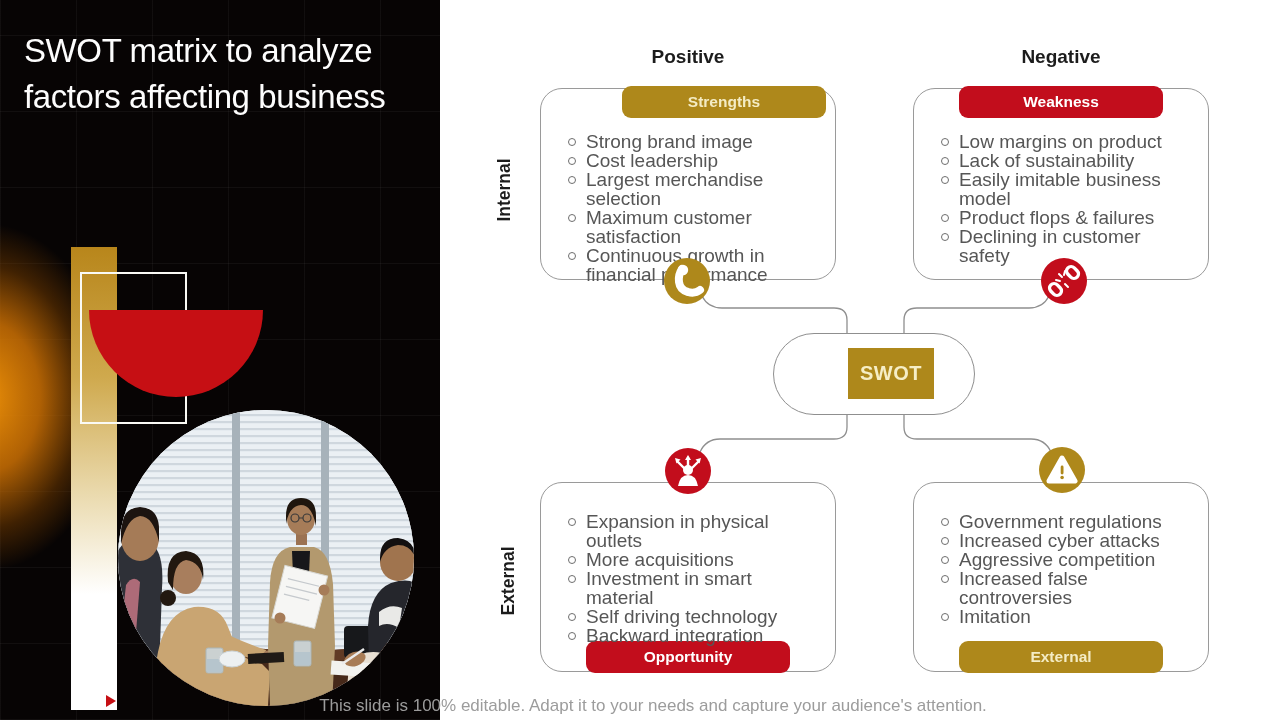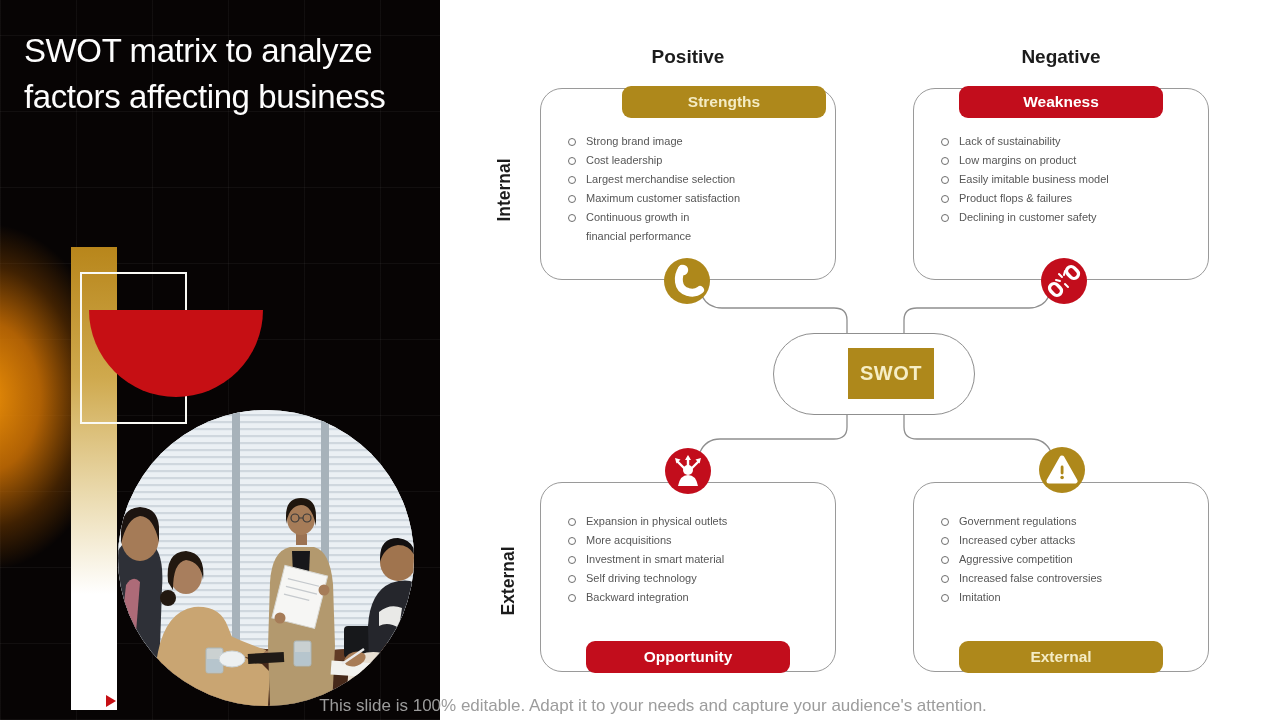--- a/index.html
+++ b/index.html
@@ -33,21 +33,21 @@
     font-size:19px;font-weight:700;color:#1c1c1c;}
   .row-label{position:absolute;width:160px;height:22px;text-align:center;
     font-size:17.5px;font-weight:700;color:#1c1c1c;transform:rotate(-90deg);}
   .qbox{position:absolute;width:296px;background:#fff;border:1.3px solid #9a9a9a;
     border-radius:22px;box-sizing:border-box;}
   .pill{position:absolute;left:50%;transform:translateX(-50%);width:204px;height:32px;
     border-radius:9px;text-align:center;line-height:32px;font-size:15.5px;font-weight:700;}
   .pill.gold{background:#ae881b;color:#f4ecc4;}
   .pill.red{background:#c20d1c;color:#ffffff;}
   .qbox ul{list-style:none;margin:0;padding:0;position:absolute;left:27px;right:14px;}
-  .qbox li{display:flex;margin:0 0 0 0;color:#565656;font-size:11px;line-height:19px;}
+  .qbox li{display:flex;margin:0 0 0 0;color:#565656;font-size:19px;line-height:19px;}
   .dot{flex:0 0 auto;width:6px;height:6px;border:1.4px solid #6e6e6e;border-radius:50%;
        margin:6px 10px 0 0;}
   .it{white-space:pre-line;}
   .icon-circle{position:absolute;width:46px;height:46px;border-radius:50%;z-index:6;}
   .icon-circle.gold{background:#ae881b;}
   .icon-circle.red{background:#c20d1c;}
   .icon-circle svg{position:absolute;left:0;top:0;}
   .capsule{position:absolute;left:773px;top:333px;width:202px;height:82px;border-radius:41px;
     background:#fff;border:1.3px solid #8f8f8f;box-sizing:border-box;z-index:4;}
   .swot-rect{position:absolute;left:831px;top:348px;width:86px;height:51px;background:#ae881b;
@@ -176,25 +176,25 @@
 financial performance</span>
         </li>
     </ul>
   </div>
 
   <div class="qbox" style="left:913px;top:88px;height:192px;">
     <div class="pill red" style="top:-3px;">Weakness</div>
     <ul style="top:43px;">
       <li>
           <span class="dot"></span>
+          <span class="it">Low margins on product</span>
+        </li>
+      <li>
+          <span class="dot"></span>
           <span class="it">Lack of sustainability</span>
-        </li>
-      <li>
-          <span class="dot"></span>
-          <span class="it">Low margins on product</span>
         </li>
       <li>
           <span class="dot"></span>
           <span class="it">Easily imitable business model</span>
         </li>
       <li>
           <span class="dot"></span>
           <span class="it">Product flops &amp; failures</span>
         </li>
       <li>

